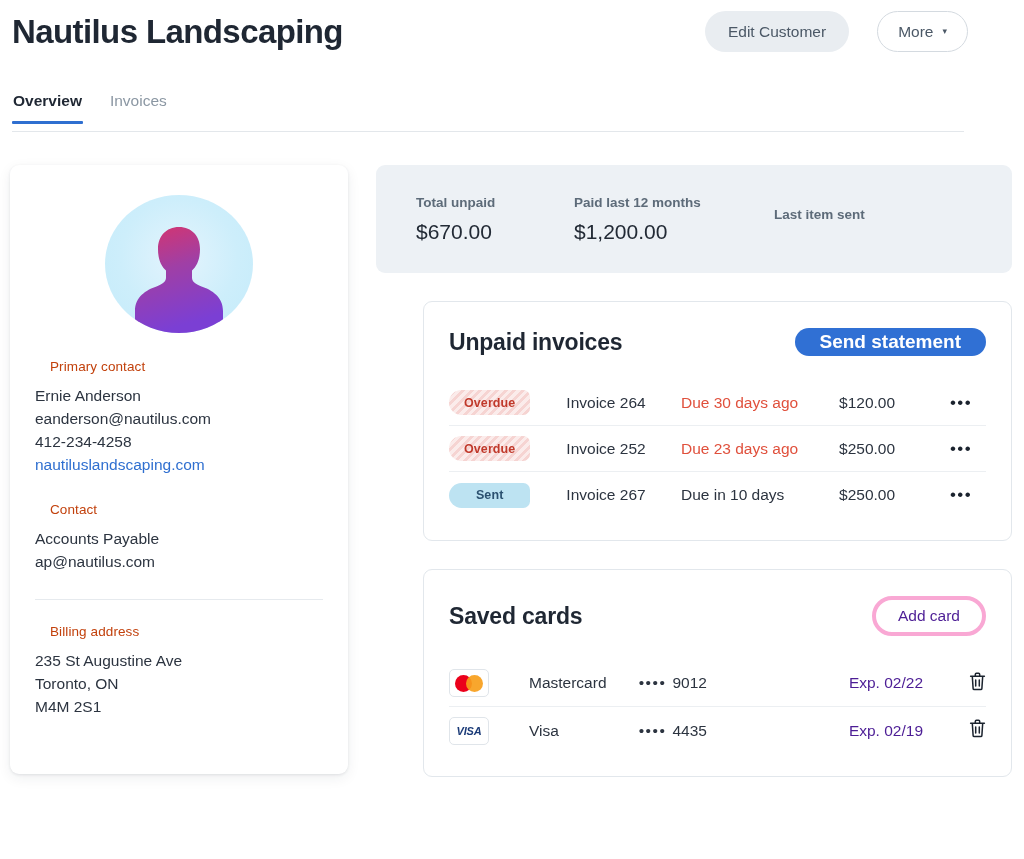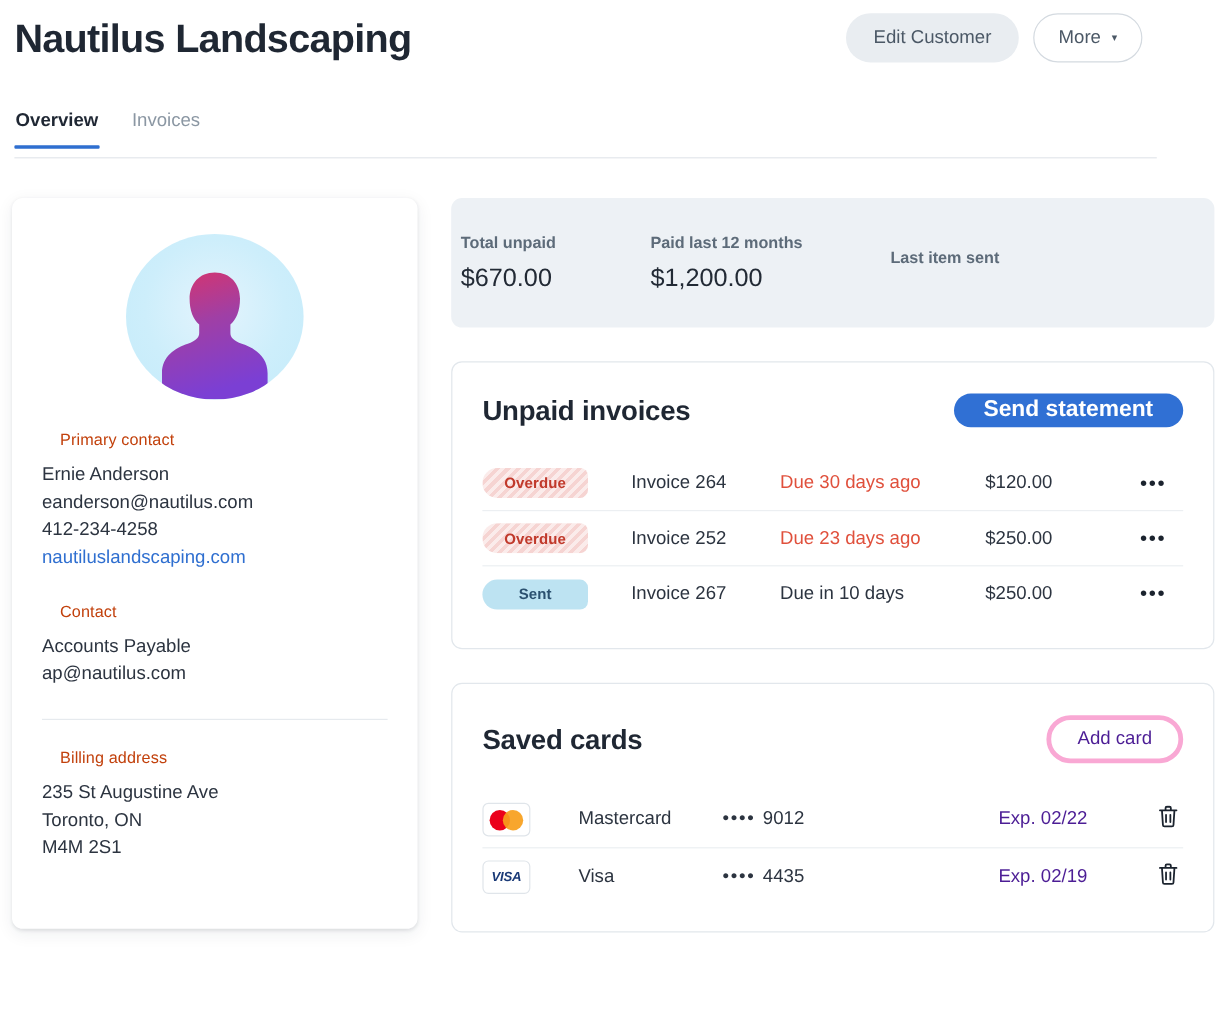--- a/index.html
+++ b/index.html
@@ -17,22 +17,22 @@
   .header {
     position: absolute; left: 0; top: 0; width: 1024px; height: 66px;
     display: flex; align-items: center;
   }
   .page-title {
     position: absolute; left: 12px; top: 10px;
     font-size: 33px; font-weight: bold; letter-spacing: -0.6px;
     color: #1f2733; line-height: 44px;
   }
   .header-actions {
-    position: absolute; right: 72px; top: 11px;
-    display: flex; align-items: center; gap: 12px;
+    position: absolute; right: 56px; top: 11px;
+    display: flex; align-items: center; gap: 28px;
   }
   .btn-pill {
     border-radius: 22px; height: 41px; padding: 0 23px;
     display: inline-flex; align-items: center; justify-content: center;
     font-size: 15.5px; cursor: pointer; white-space: nowrap;
   }
   .btn-edit {
     background: #e9edf1; border: none; color: #4b5866; font-weight: normal;
   }
   .btn-more {
@@ -83,35 +83,35 @@
   .field-link {
     font-size: 15.5px; color: #2f6fd0; font-weight: normal;
     line-height: 23px; cursor: pointer; display: inline-block;
   }
   .block { margin-bottom: 26px; }
   .divider { height: 1px; background: #e6eaee; margin: 6px 0 24px 0; }
 
   
   .stats {
     background: #edf1f5; border-radius: 9px; height: 108px;
-    display: flex; align-items: center; padding: 0 8px;
+    display: flex; align-items: center; padding: 0 40px;
   }
   .stat { }
   .stat:nth-child(1) { width: 158px; }
   .stat:nth-child(2) { width: 200px; }
   .stat-label {
     font-size: 13.5px; color: #5d6b79; font-weight: bold; margin-bottom: 10px;
   }
   .stat-value { font-size: 21px; color: #222a35; }
   .stat-value.link { color: #2f6fd0; cursor: pointer; }
 
   
   .card {
     background: #ffffff; border: 1px solid #e2e7ec; border-radius: 9px;
-    margin-top: 28px; padding: 26px 25px 22px 25px;
+    margin-top: 28px; padding: 26px 25px 22px 25px; margin-left: 47px;
   }
   .card-head {
     display: flex; align-items: center; justify-content: space-between;
     margin-bottom: 24px;
   }
   .card-title {
     font-size: 23px; font-weight: bold; color: #1f2733; letter-spacing: -.2px;
   }
   .btn-primary {
     background: #3070d4; color: #ffffff; font-weight: bold; font-size: 19px;

